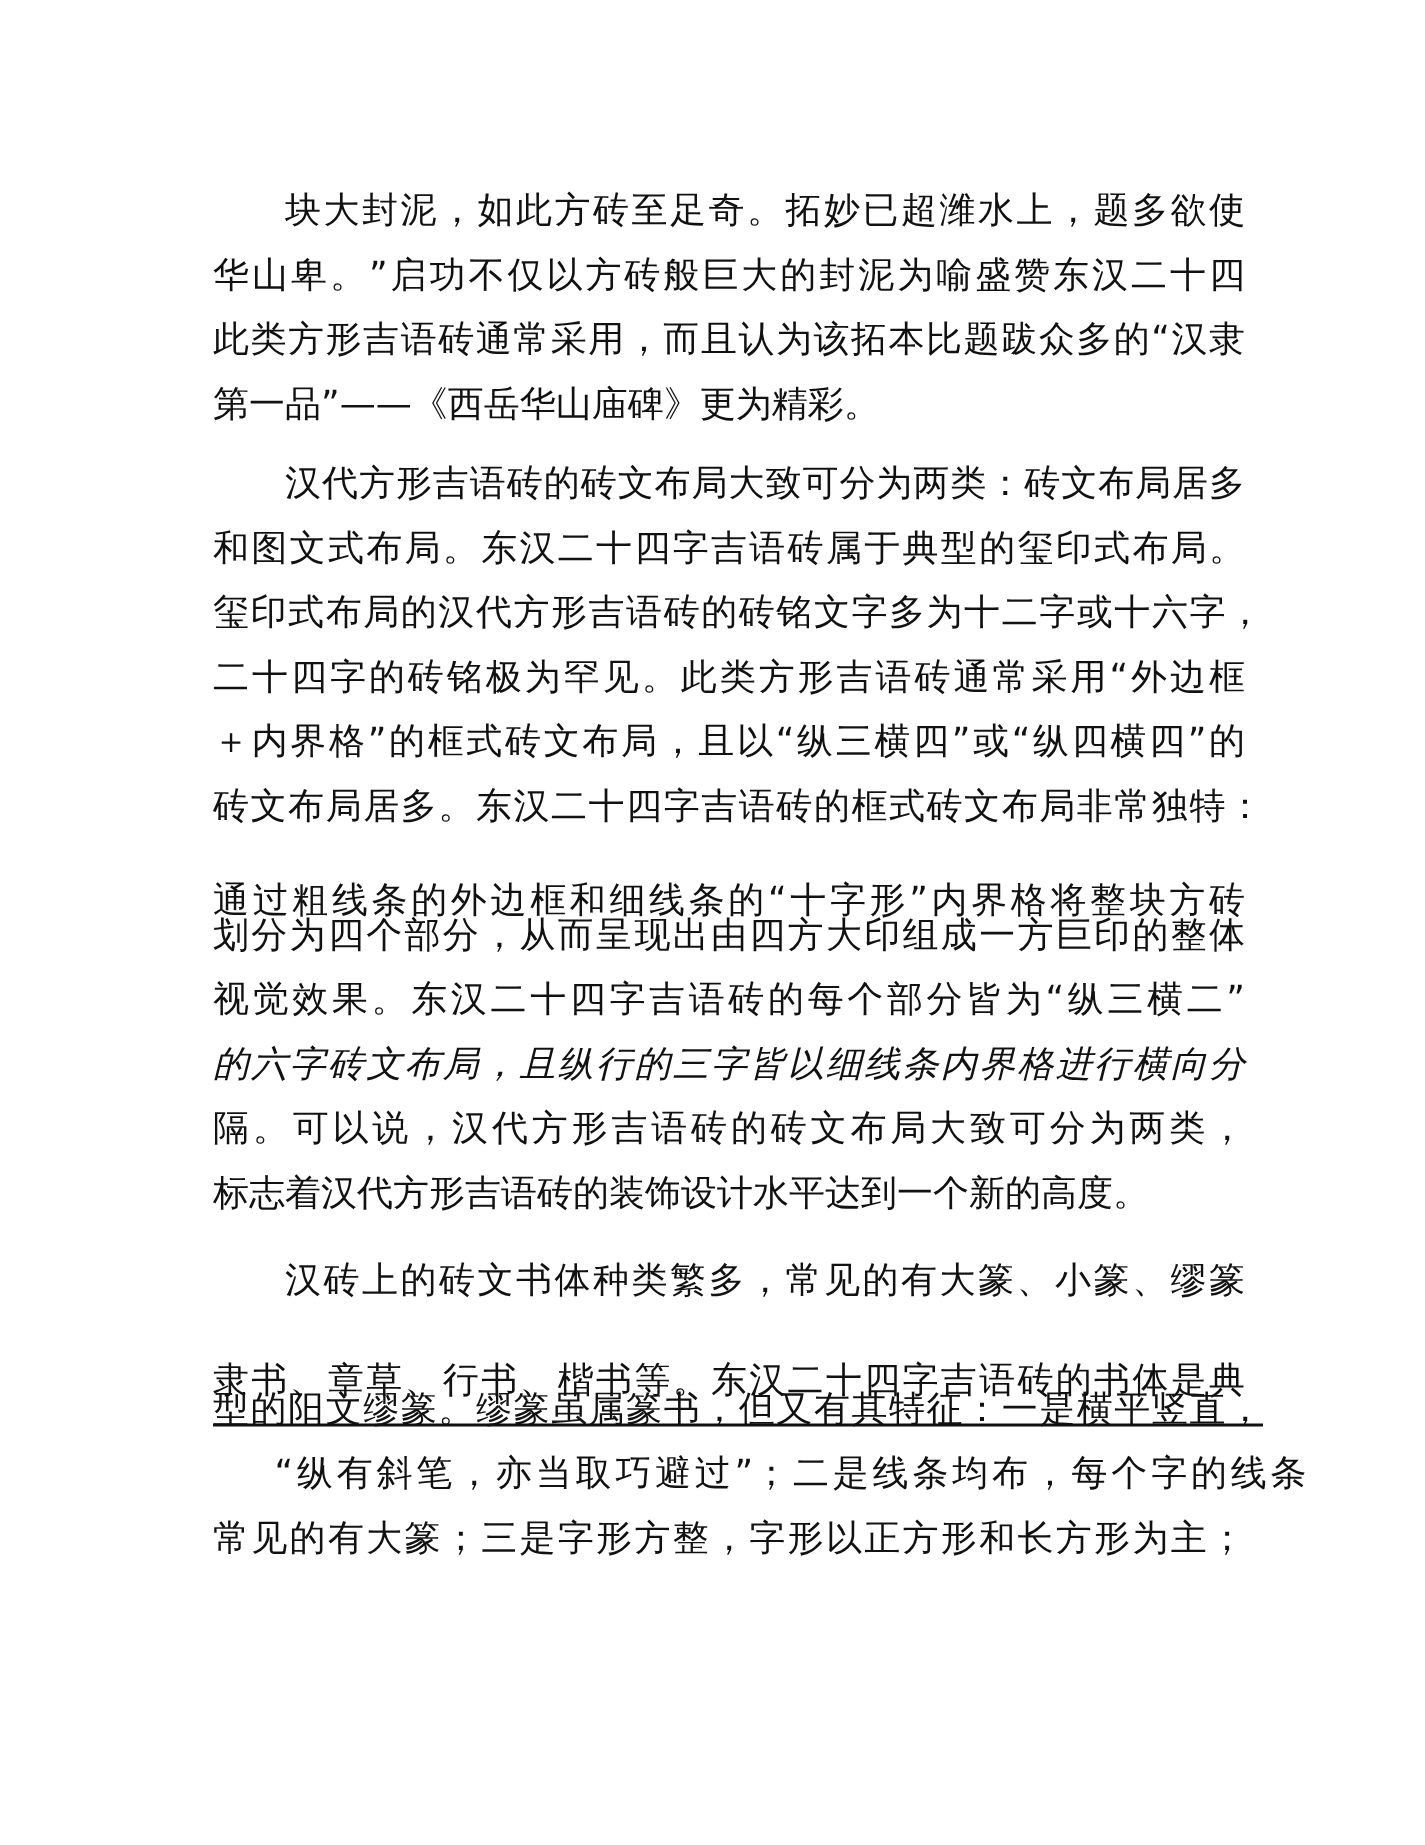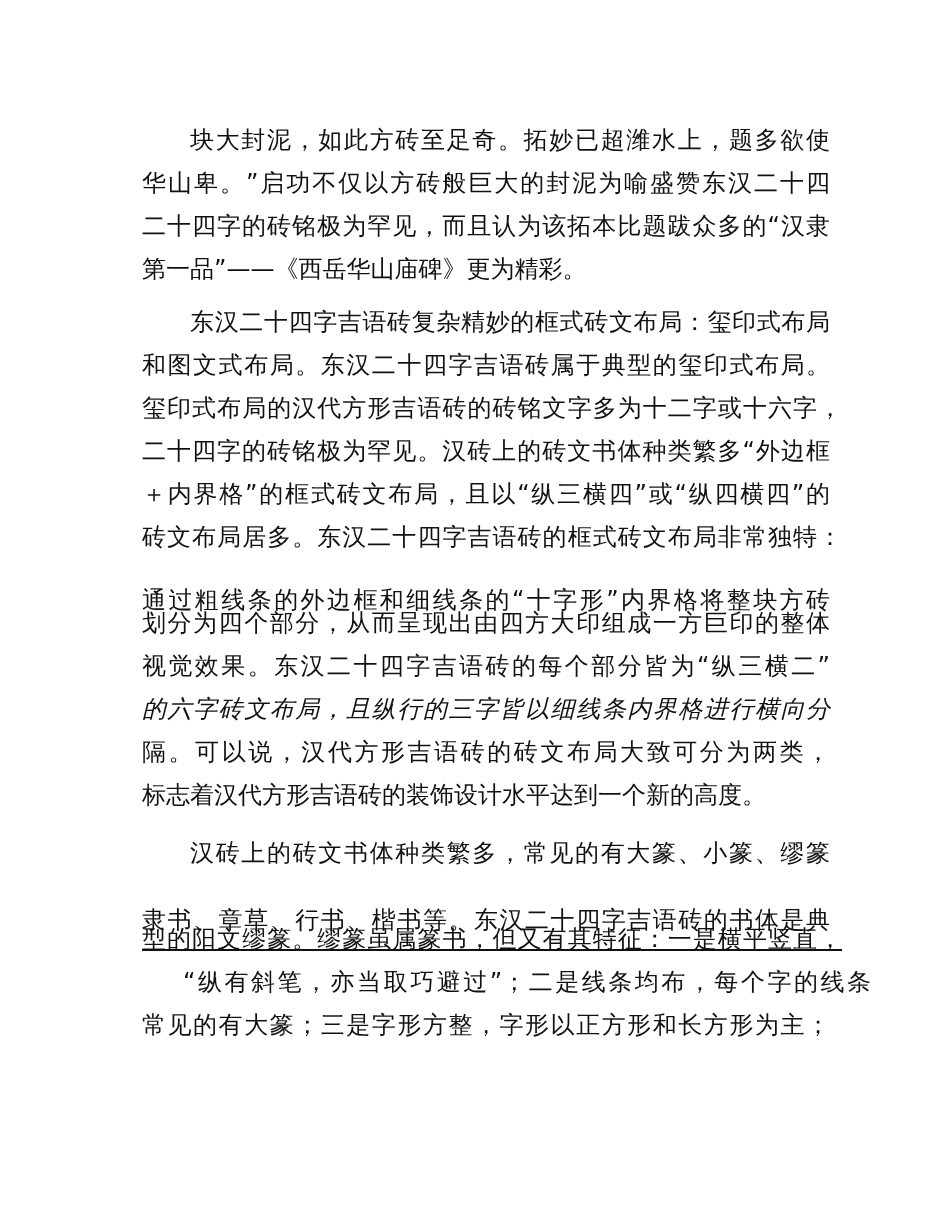--- a/index.html
+++ b/index.html
@@ -45,29 +45,29 @@
   }
 </style>
 </head>
 <body>
 
 <div class="page">
 
   <div>
     <div class="line indent" style="top:124px;">块大封泥，如此方砖至足奇。拓妙已超潍水上，题多欲使</div>
     <div class="line" style="top:167px;">华山卑。”启功不仅以方砖般巨大的封泥为喻盛赞东汉二十四</div>
-    <div class="line" style="top:210px;">二十四字的砖铭极为罕见，而且认为该拓本比题跋众多的“汉隶</div>
+    <div class="line" style="top:210px;">此类方形吉语砖通常采用，而且认为该拓本比题跋众多的“汉隶</div>
     <div class="line last" style="top:253px;">第一品”——《西岳华山庙碑》更为精彩。</div>
   </div>
 
   <div>
-    <div class="line indent" style="top:306px;">东汉二十四字吉语砖复杂精妙的框式砖文布局：玺印式布局</div>
+    <div class="line indent" style="top:306px;">汉代方形吉语砖的砖文布局大致可分为两类：砖文布局居多</div>
     <div class="line" style="top:349px;">和图文式布局。东汉二十四字吉语砖属于典型的玺印式布局。</div>
     <div class="line wide" style="top:392px;">玺印式布局的汉代方形吉语砖的砖铭文字多为十二字或十六字，</div>
-    <div class="line" style="top:435px;">二十四字的砖铭极为罕见。汉砖上的砖文书体种类繁多“外边框</div>
+    <div class="line" style="top:435px;">二十四字的砖铭极为罕见。此类方形吉语砖通常采用“外边框</div>
     <div class="line" style="top:478px;">＋内界格”的框式砖文布局，且以“纵三横四”或“纵四横四”的</div>
     <div class="line wide" style="top:521px;">砖文布局居多。东汉二十四字吉语砖的框式砖文布局非常独特：</div>
     <div class="line" style="top:564px;margin-top:20px;">通过粗线条的外边框和细线条的“十字形”内界格将整块方砖</div>
     <div class="line" style="top:607px;">划分为四个部分，从而呈现出由四方大印组成一方巨印的整体</div>
     <div class="line" style="top:650px;">视觉效果。东汉二十四字吉语砖的每个部分皆为“纵三横二”</div>
     <div class="line" style="top:693px;font-style:italic;">的六字砖文布局，且纵行的三字皆以细线条内界格进行横向分</div>
     <div class="line" style="top:736px;">隔。可以说，汉代方形吉语砖的砖文布局大致可分为两类，</div>
     <div class="line last" style="top:779px;">标志着汉代方形吉语砖的装饰设计水平达到一个新的高度。</div>
   </div>
 

